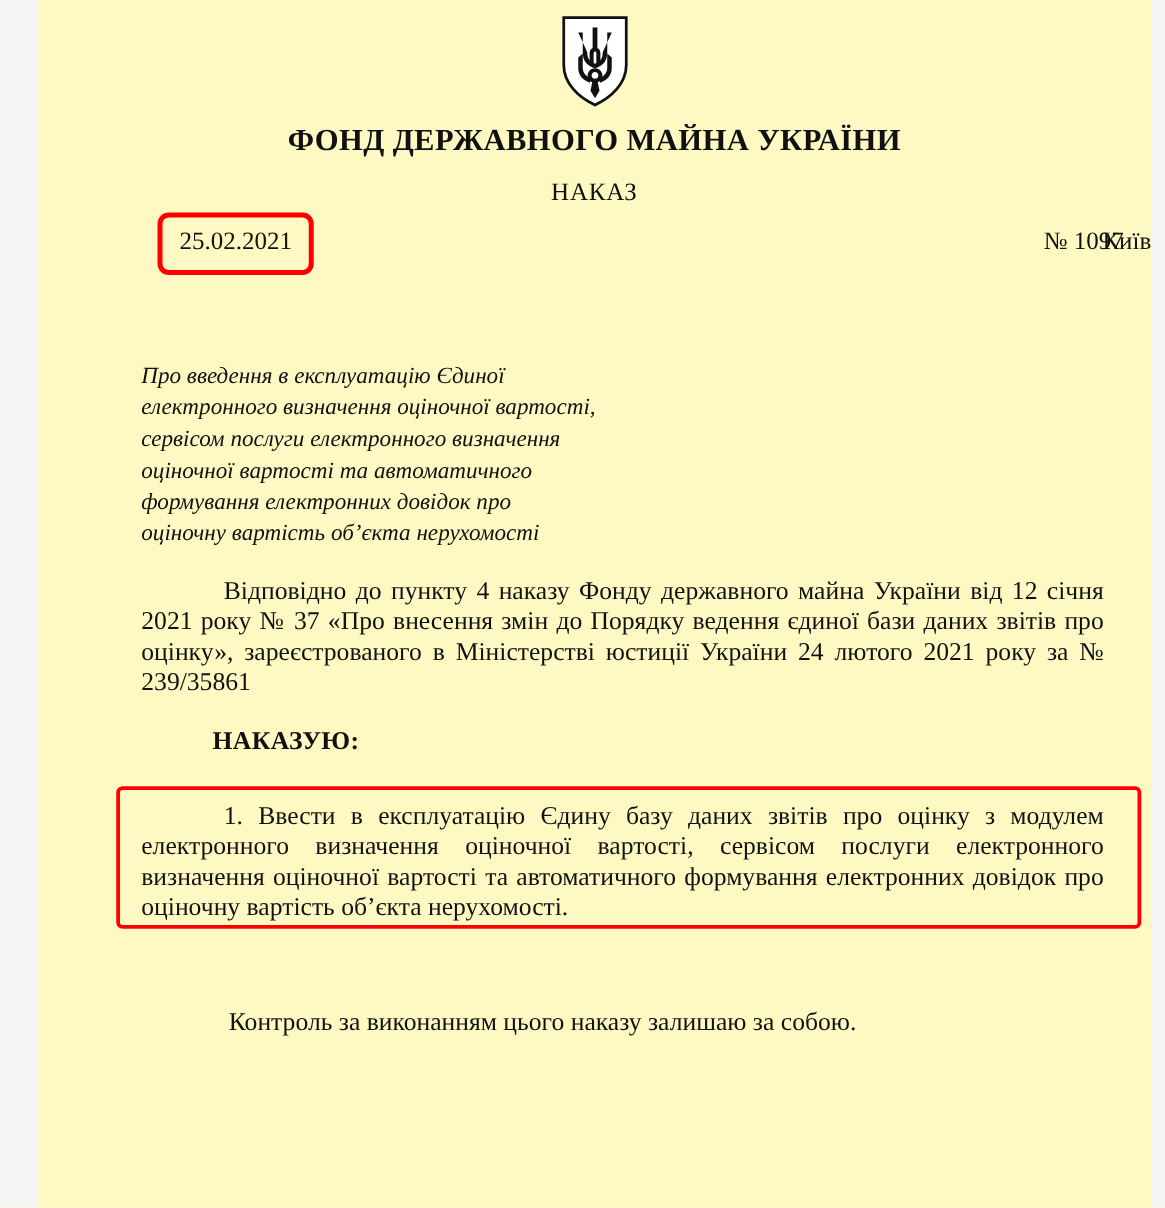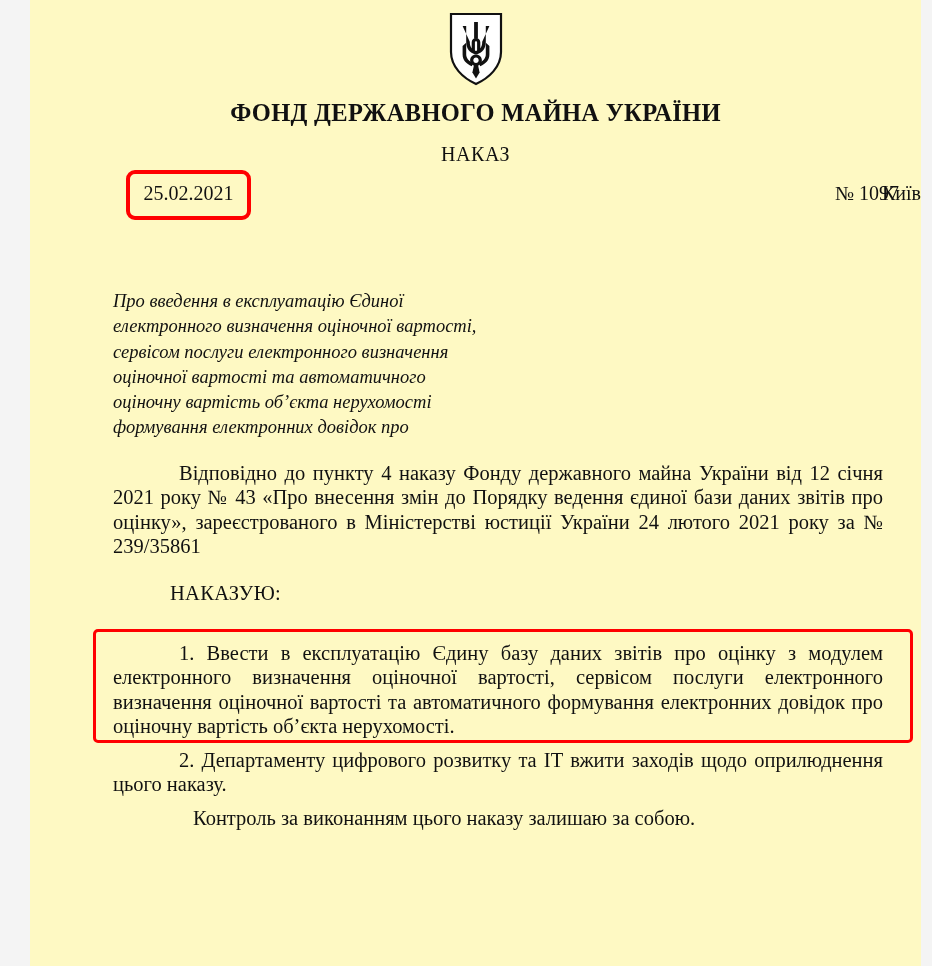--- a/index.html
+++ b/index.html
@@ -121,21 +121,21 @@
     left: 83px;
     top: 461px;
     width: 770px;
     text-indent: 66px;
   }
   .order-word {
     position: absolute;
     left: 140px;
     top: 582px;
     font-size: 20.5px;
-    font-weight: normal;
+    font-weight: bold;
     letter-spacing: 0.3px;
   }
   .highlight-box {
     position: absolute;
     left: 63px;
     top: 629px;
     width: 820px;
     height: 114px;
     border: 3px solid #ff0000;
     border-radius: 5px;
@@ -147,21 +147,21 @@
     width: 770px;
     text-indent: 66px;
   }
   .para-item2 {
     left: 83px;
     top: 748px;
     width: 770px;
     text-indent: 66px;
   }
   .para-control {
-    left: 97px;
+    left: 87px;
     top: 806px;
     width: 770px;
     text-indent: 66px;
     text-align: left;
   }
   .signature {
     position: absolute;
     left: 83px;
     top: 895px;
     width: 778px;
@@ -212,29 +212,28 @@
     <div class="meta-date">25.02.2021</div>
     <div class="meta-city">Київ</div>
     <div class="meta-number">№ 1097</div>
   </div>
 
   <div class="subject">
     <div>Про введення в експлуатацію Єдиної</div>
     <div>електронного визначення оціночної вартості,</div>
     <div>сервісом послуги електронного визначення</div>
     <div>оціночної вартості та автоматичного</div>
+    <div>формування електронних довідок про</div>
     <div>оціночну вартість об’єкта нерухомості</div>
-    <div>формування електронних довідок про</div>
   </div>
 
-  <div class="body-para para-basis">Відповідно до пункту 4 наказу Фонду державного майна України від 12 січня 2021 року № 43 «Про внесення змін до Порядку ведення єдиної бази даних звітів про оцінку», зареєстрованого в Міністерстві юстиції України 24 лютого 2021 року за № 239/35861</div>
+  <div class="body-para para-basis">Відповідно до пункту 4 наказу Фонду державного майна України від 12 січня 2021 року № 37 «Про внесення змін до Порядку ведення єдиної бази даних звітів про оцінку», зареєстрованого в Міністерстві юстиції України 24 лютого 2021 року за № 239/35861</div>
 
   <div class="order-word">НАКАЗУЮ:</div>
 
   <div class="highlight-box"></div>
   <div class="body-para para-item1">1. Ввести в експлуатацію Єдину базу даних звітів про оцінку з модулем електронного визначення оціночної вартості, сервісом послуги електронного визначення оціночної вартості та автоматичного формування електронних довідок про оціночну вартість об’єкта нерухомості.</div>
 
-  <div class="body-para para-item2">2. Департаменту цифрового розвитку та ІТ вжити заходів щодо оприлюднення цього наказу.</div>
 
   <div class="body-para para-control">Контроль за виконанням цього наказу залишаю за собою.</div>
 
 
 </div>
 
 </body></html>

